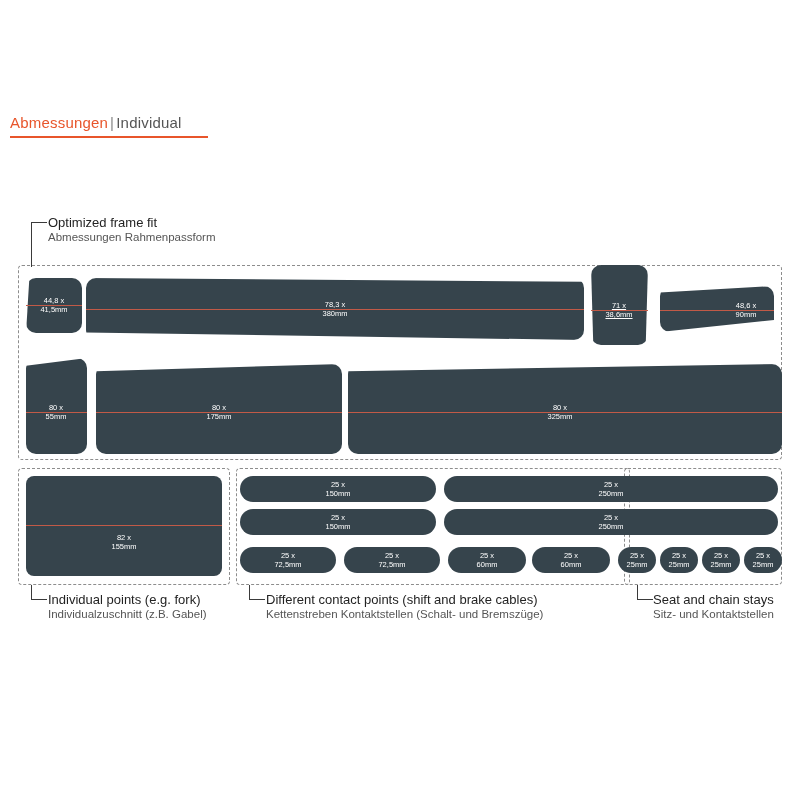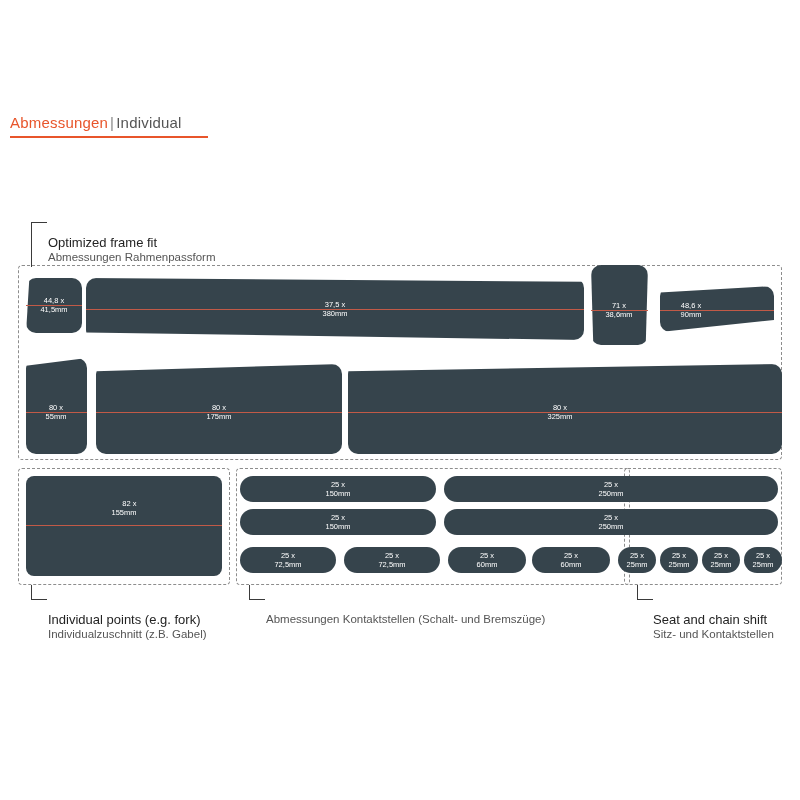--- a/index.html
+++ b/index.html
@@ -44,21 +44,20 @@
     height: 2px;
     background: #e8552b;
   }
 
   
   .callout {
     position: absolute;
     font-size: 12.5px;
     line-height: 15px;
     white-space: nowrap;
-    margin-top: 20px;
   }
   .callout .en {
     color: #232323;
     font-size: 13px;
   }
   .callout .de {
     color: #555;
     font-size: 11.5px;
   }
 
@@ -137,34 +136,34 @@
 <div class="decal rnd shape-a" style="left:26px; top:278px; width:56px; height:55px;"></div>
 <div class="dimline" style="left:26px; top:305px; width:56px;"></div>
 <div class="dimlabel" style="left:54px; top:305px;">
   <div>44,8 x</div>
   <div>41,5mm</div>
 </div>
 
 <div class="decal rnd shape-b" style="left:86px; top:278px; width:498px; height:62px;"></div>
 <div class="dimline" style="left:86px; top:309px; width:498px;"></div>
 <div class="dimlabel" style="left:335px; top:309px;">
-  <div>37,5 x</div>
+  <div>78,3 x</div>
   <div>380mm</div>
 </div>
 
 <div class="decal rnd shape-d" style="left:591px; top:265px; width:57px; height:80px;"></div>
 <div class="dimline" style="left:591px; top:310px; width:57px;"></div>
-<div class="dimlabel" style="left:619px; top:310px;">
+<div class="dimlabel" style="left:619px; top:310px;text-decoration:underline;">
   <div>71 x</div>
   <div>38,6mm</div>
 </div>
 
 <div class="decal rnd shape-c" style="left:660px; top:286px; width:114px; height:46px;"></div>
 <div class="dimline" style="left:660px; top:310px; width:114px;"></div>
-<div class="dimlabel" style="left:691px; top:310px;">
+<div class="dimlabel" style="left:746px; top:310px;">
   <div>48,6 x</div>
   <div>90mm</div>
 </div>
 
 <div class="decal rnd shape-e" style="left:26px; top:358px; width:61px; height:96px;"></div>
 <div class="dimline" style="left:26px; top:412px; width:61px;"></div>
 <div class="dimlabel" style="left:56px; top:412px;">
   <div>80 x</div>
   <div>55mm</div>
 </div>
@@ -178,21 +177,21 @@
 
 <div class="decal rnd shape-e" style="left:348px; top:364px; width:434px; height:90px;"></div>
 <div class="dimline" style="left:348px; top:412px; width:434px;"></div>
 <div class="dimlabel" style="left:560px; top:412px;">
   <div>80 x</div>
   <div>325mm</div>
 </div>
 
 <div class="decal rnd" style="left:26px; top:476px; width:196px; height:100px; border-radius:8px;"></div>
 <div class="dimline" style="left:26px; top:525px; width:196px;"></div>
-<div class="dimlabel" style="left:124px; top:508px;text-align:right;">
+<div class="dimlabel" style="left:124px; top:542px;">
   <div>82 x</div>
   <div>155mm</div>
 </div>
 
 <div class="decal pill" style="left:240px; top:476px; width:196px; height:26px;"></div>
 <div class="dimlabel" style="left:338px; top:489px;">
   <div>25 x</div>
   <div>150mm</div>
 </div>
 
@@ -263,20 +262,21 @@
 </div>
 
 <div class="leader-b" style="left:31px; top:585px; width:15px; height:14px;"></div>
 <div class="callout" style="left:48px; top:592px;">
   <div class="en">Individual points (e.g. fork)</div>
   <div class="de">Individualzuschnitt (z.B. Gabel)</div>
 </div>
 
 <div class="leader-b" style="left:249px; top:585px; width:15px; height:14px;"></div>
 <div class="callout" style="left:266px; top:592px;">
-  <div class="de">Abmessungen Kontaktstellen (Schalt- und Bremszüge)</div>
+  <div class="en">Different contact points (shift and brake cables)</div>
+  <div class="de">Kettenstreben Kontaktstellen (Schalt- und Bremszüge)</div>
 </div>
 
 <div class="leader-b" style="left:637px; top:585px; width:15px; height:14px;"></div>
 <div class="callout" style="left:653px; top:592px;">
-  <div class="en">Seat and chain shift</div>
+  <div class="en">Seat and chain stays</div>
   <div class="de">Sitz- und Kontaktstellen</div>
 </div>
 
 </body></html>

